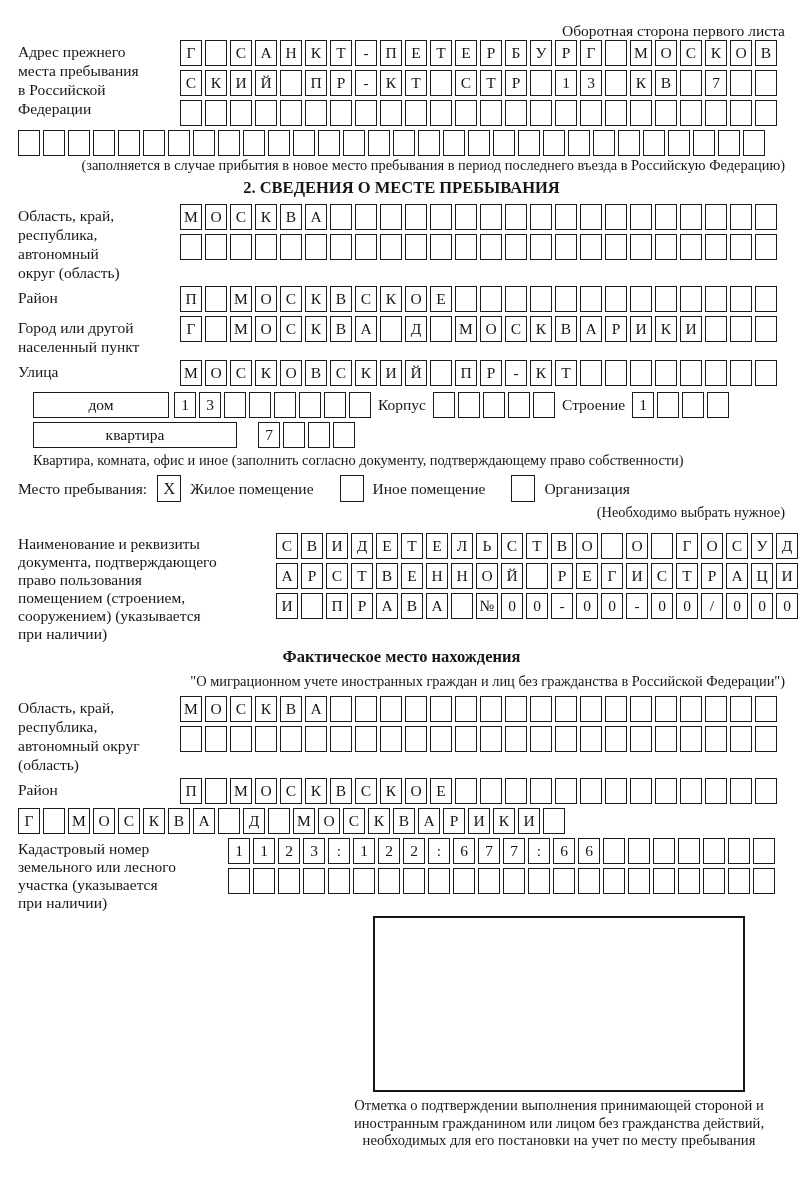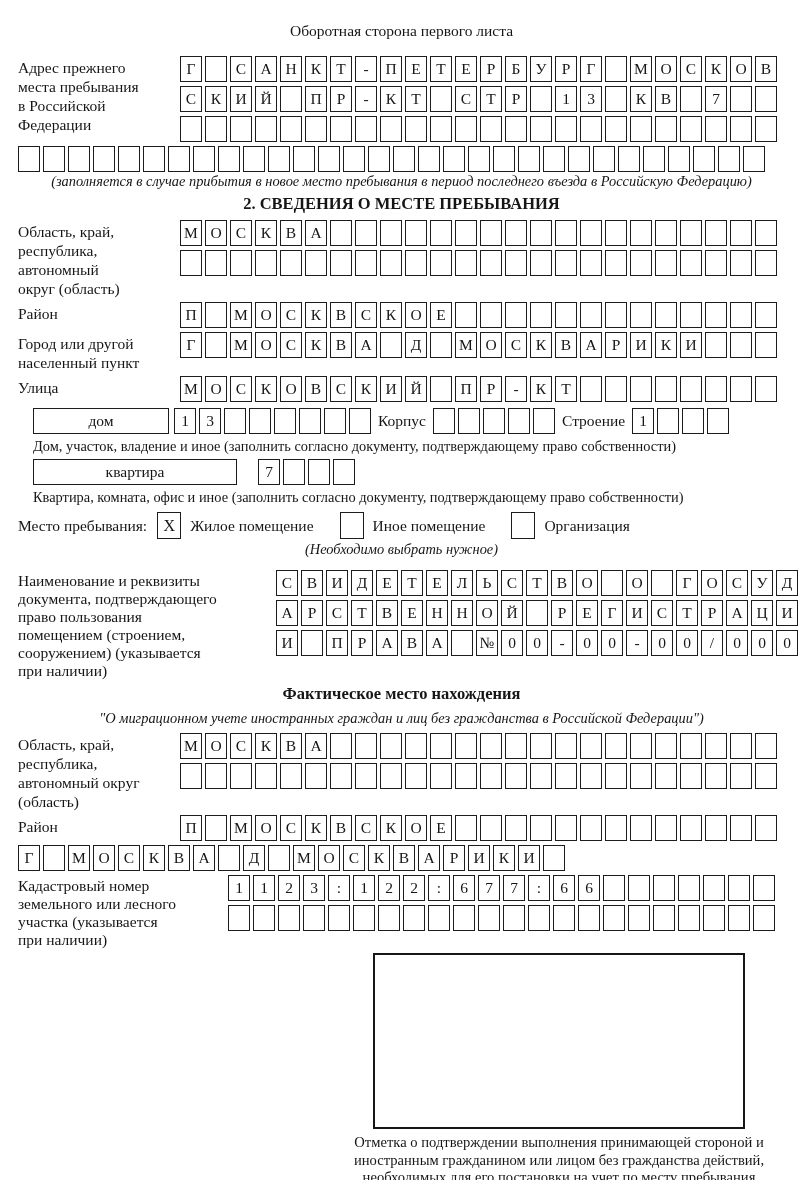--- a/index.html
+++ b/index.html
@@ -3,37 +3,37 @@
 <meta charset="utf-8">
 <style>
   * { margin:0; padding:0; box-sizing:border-box; }
   html,body { background:#fff; }
   body {
     width:800px; height:1180px;
     font-family:"Liberation Serif", serif;
     color:#161616; position:relative; overflow:hidden;
   }
   .page { padding:22px 15px 0 18px; }
-  .corner { text-align:center; font-size:15.5px; margin-bottom:16px; }
+  .corner { text-align:right; font-size:15.5px; }
 
   .cellrow { display:flex; gap:3px; }
   .cellrow + .cellrow { margin-top:4px; }
   .cell {
     width:22px; height:26px; flex:none;
     border:1.6px solid #1c1c1c; background:#fff;
     display:flex; align-items:center; justify-content:center;
     font-size:15.5px; line-height:1;
   }
 
   .form-row { display:flex; align-items:flex-start; margin-bottom:4px; }
   .label { flex:none; font-size:15.5px; line-height:19px; padding-top:2px; }
   .w162 { width:162px; } .w212 { width:215px; } .w206 { width:210px; } .w258 { width:258px; }
 
   .note { font-size:14.4px; line-height:17px; margin:1px 0 4px; }
-  .note.center { text-align:center;font-style:italic; }
+  .note.center { text-align:right; }
   .note.indent { padding-left:15px; }
 
   .heading { font-weight:bold; font-size:16.5px; text-align:center; margin:4px 0 6px; }
 
   .wide-box {
     border:1.6px solid #1c1c1c; height:26px; flex:none;
     display:flex; align-items:center; justify-content:center; font-size:15.5px;
   }
   .inline-label { font-size:15.5px; line-height:26px; margin:0 7px; flex:none; }
 
@@ -359,21 +359,20 @@
         <span class="cell"></span>
       </div>
     <span class="inline-label">Строение</span>
     <div class="cellrow">
         <span class="cell">1</span>
         <span class="cell"></span>
         <span class="cell"></span>
         <span class="cell"></span>
       </div>
   </div>
-  <div class="note indent">Дом, участок, владение и иное (заполнить согласно документу, подтверждающему право собственности)</div>
 
   <div class="form-row" style="margin-left:15px;gap:16px;">
     <div class="wide-box" style="width:204px; margin-right:5px;">
       <span>квартира</span>
     </div>
     <div class="cellrow">
         <span class="cell">7</span>
         <span class="cell"></span>
         <span class="cell"></span>
         <span class="cell"></span>

